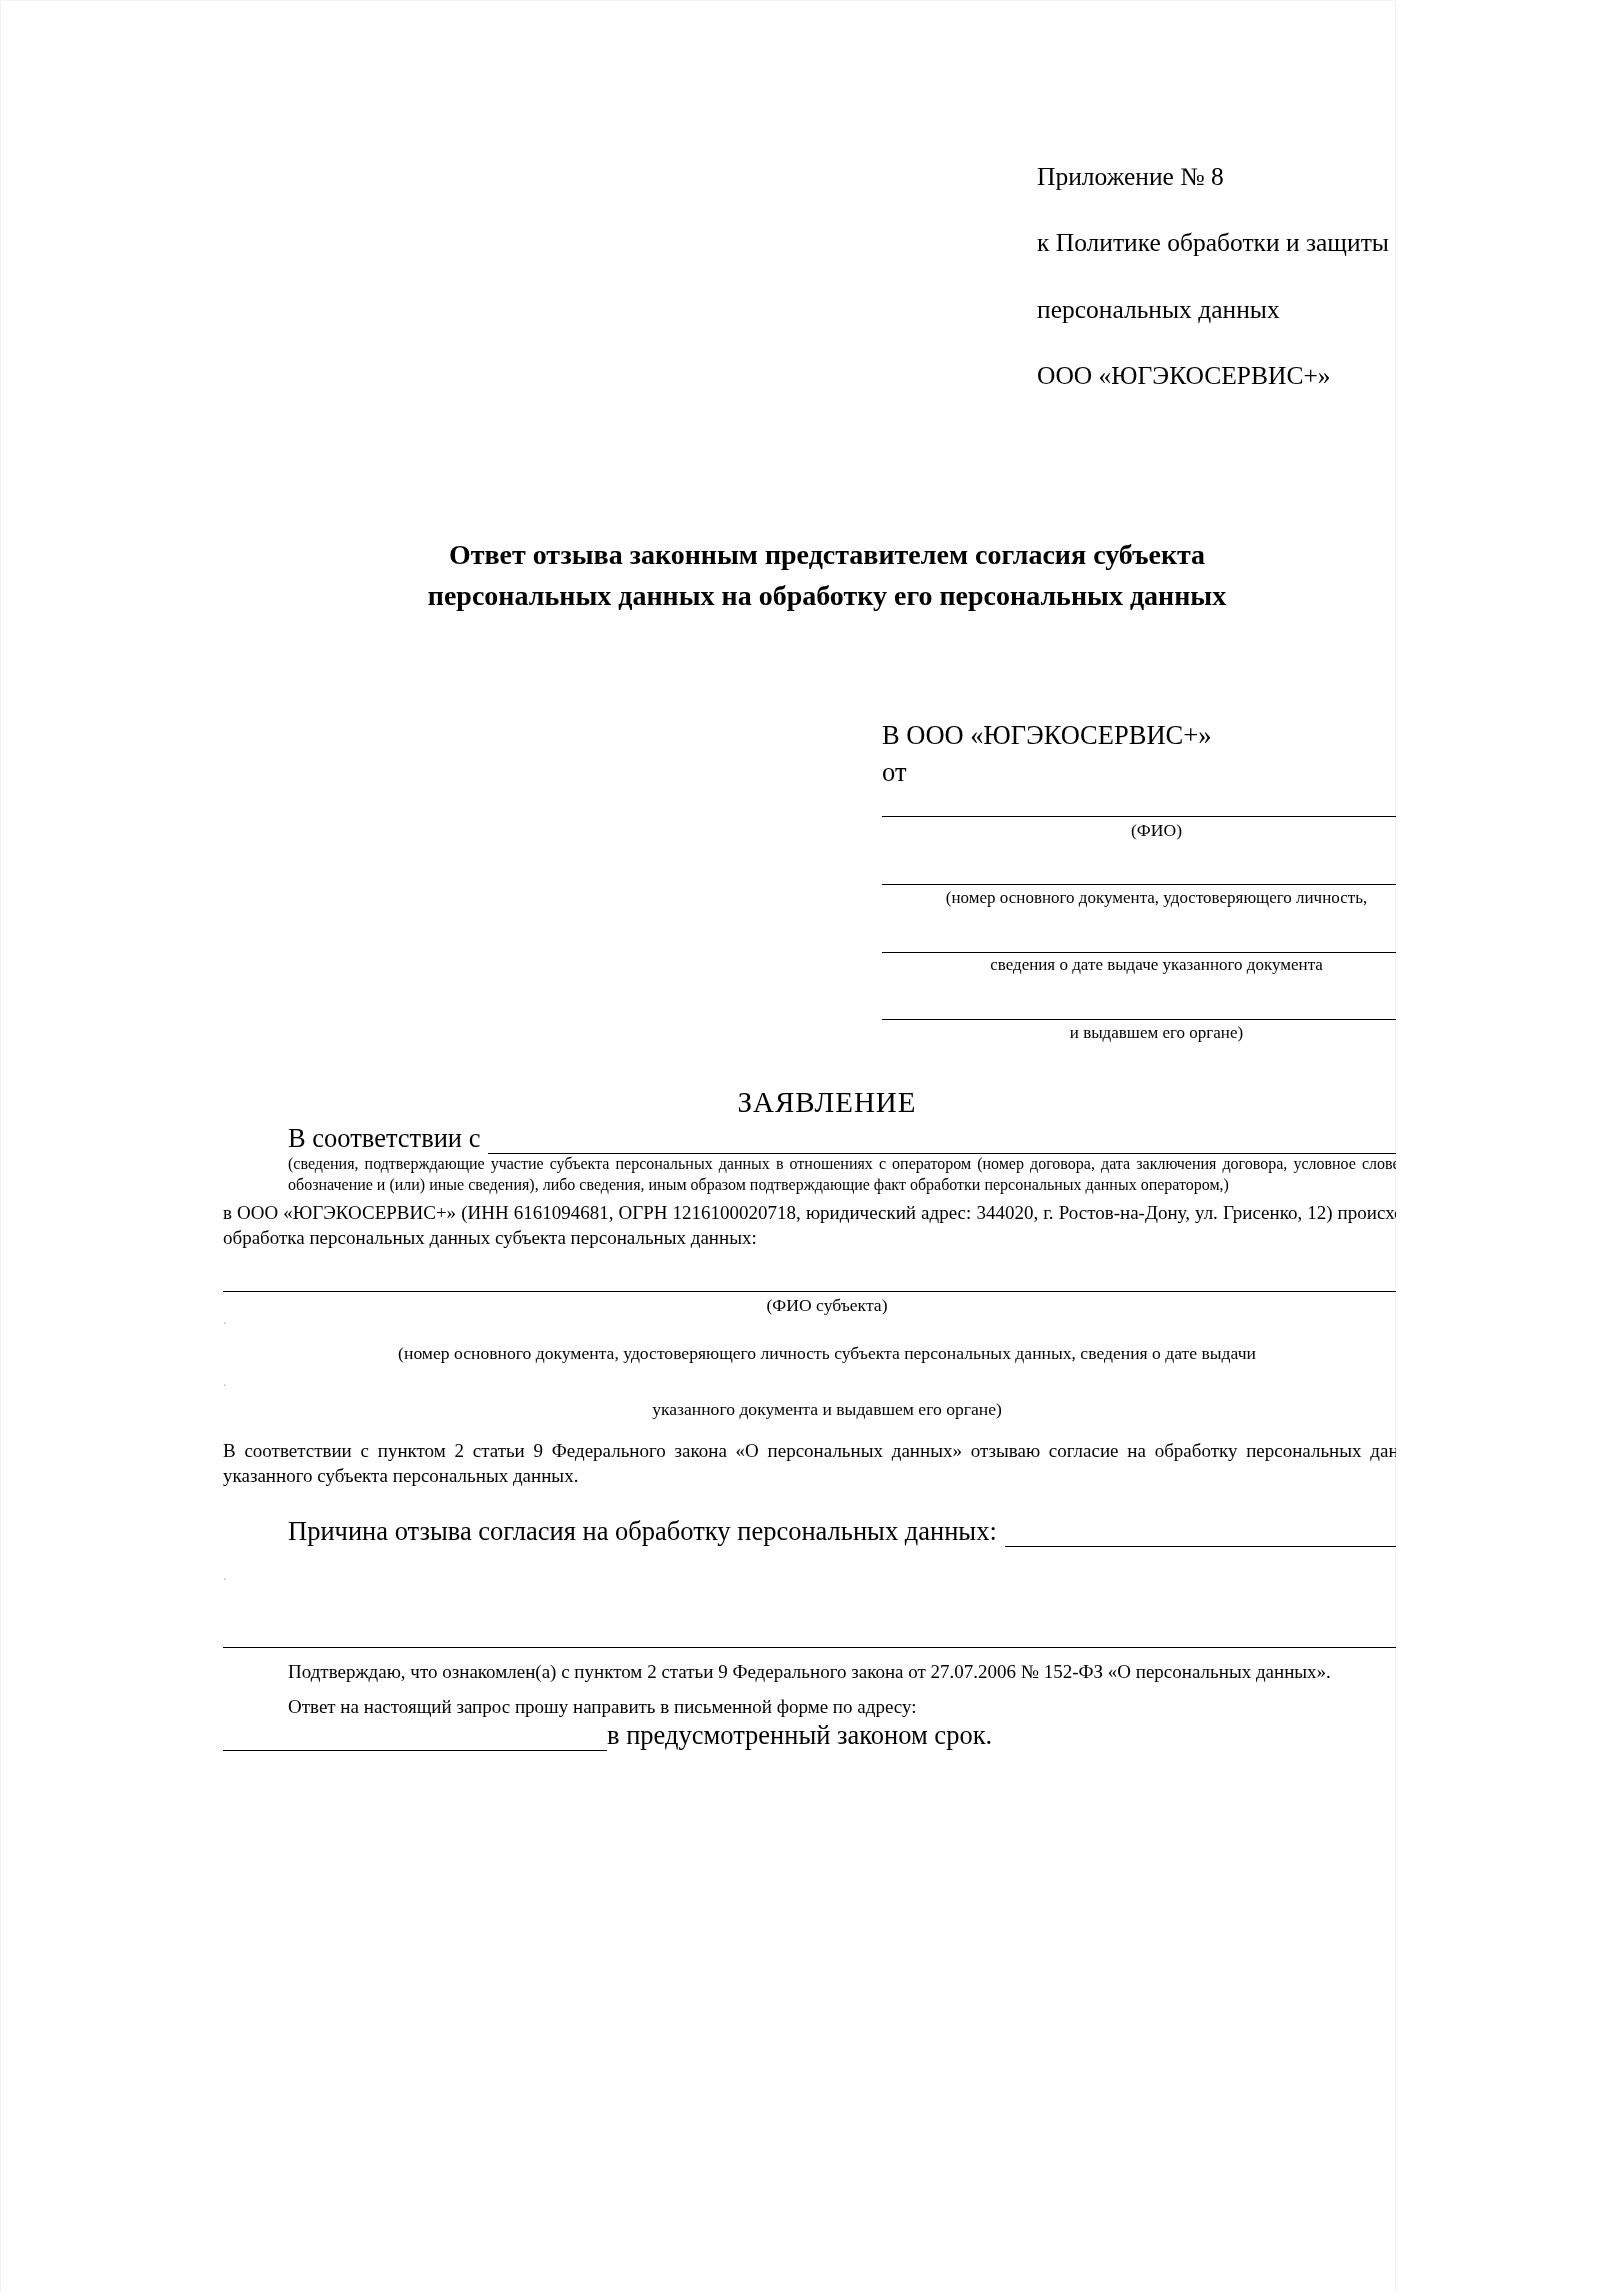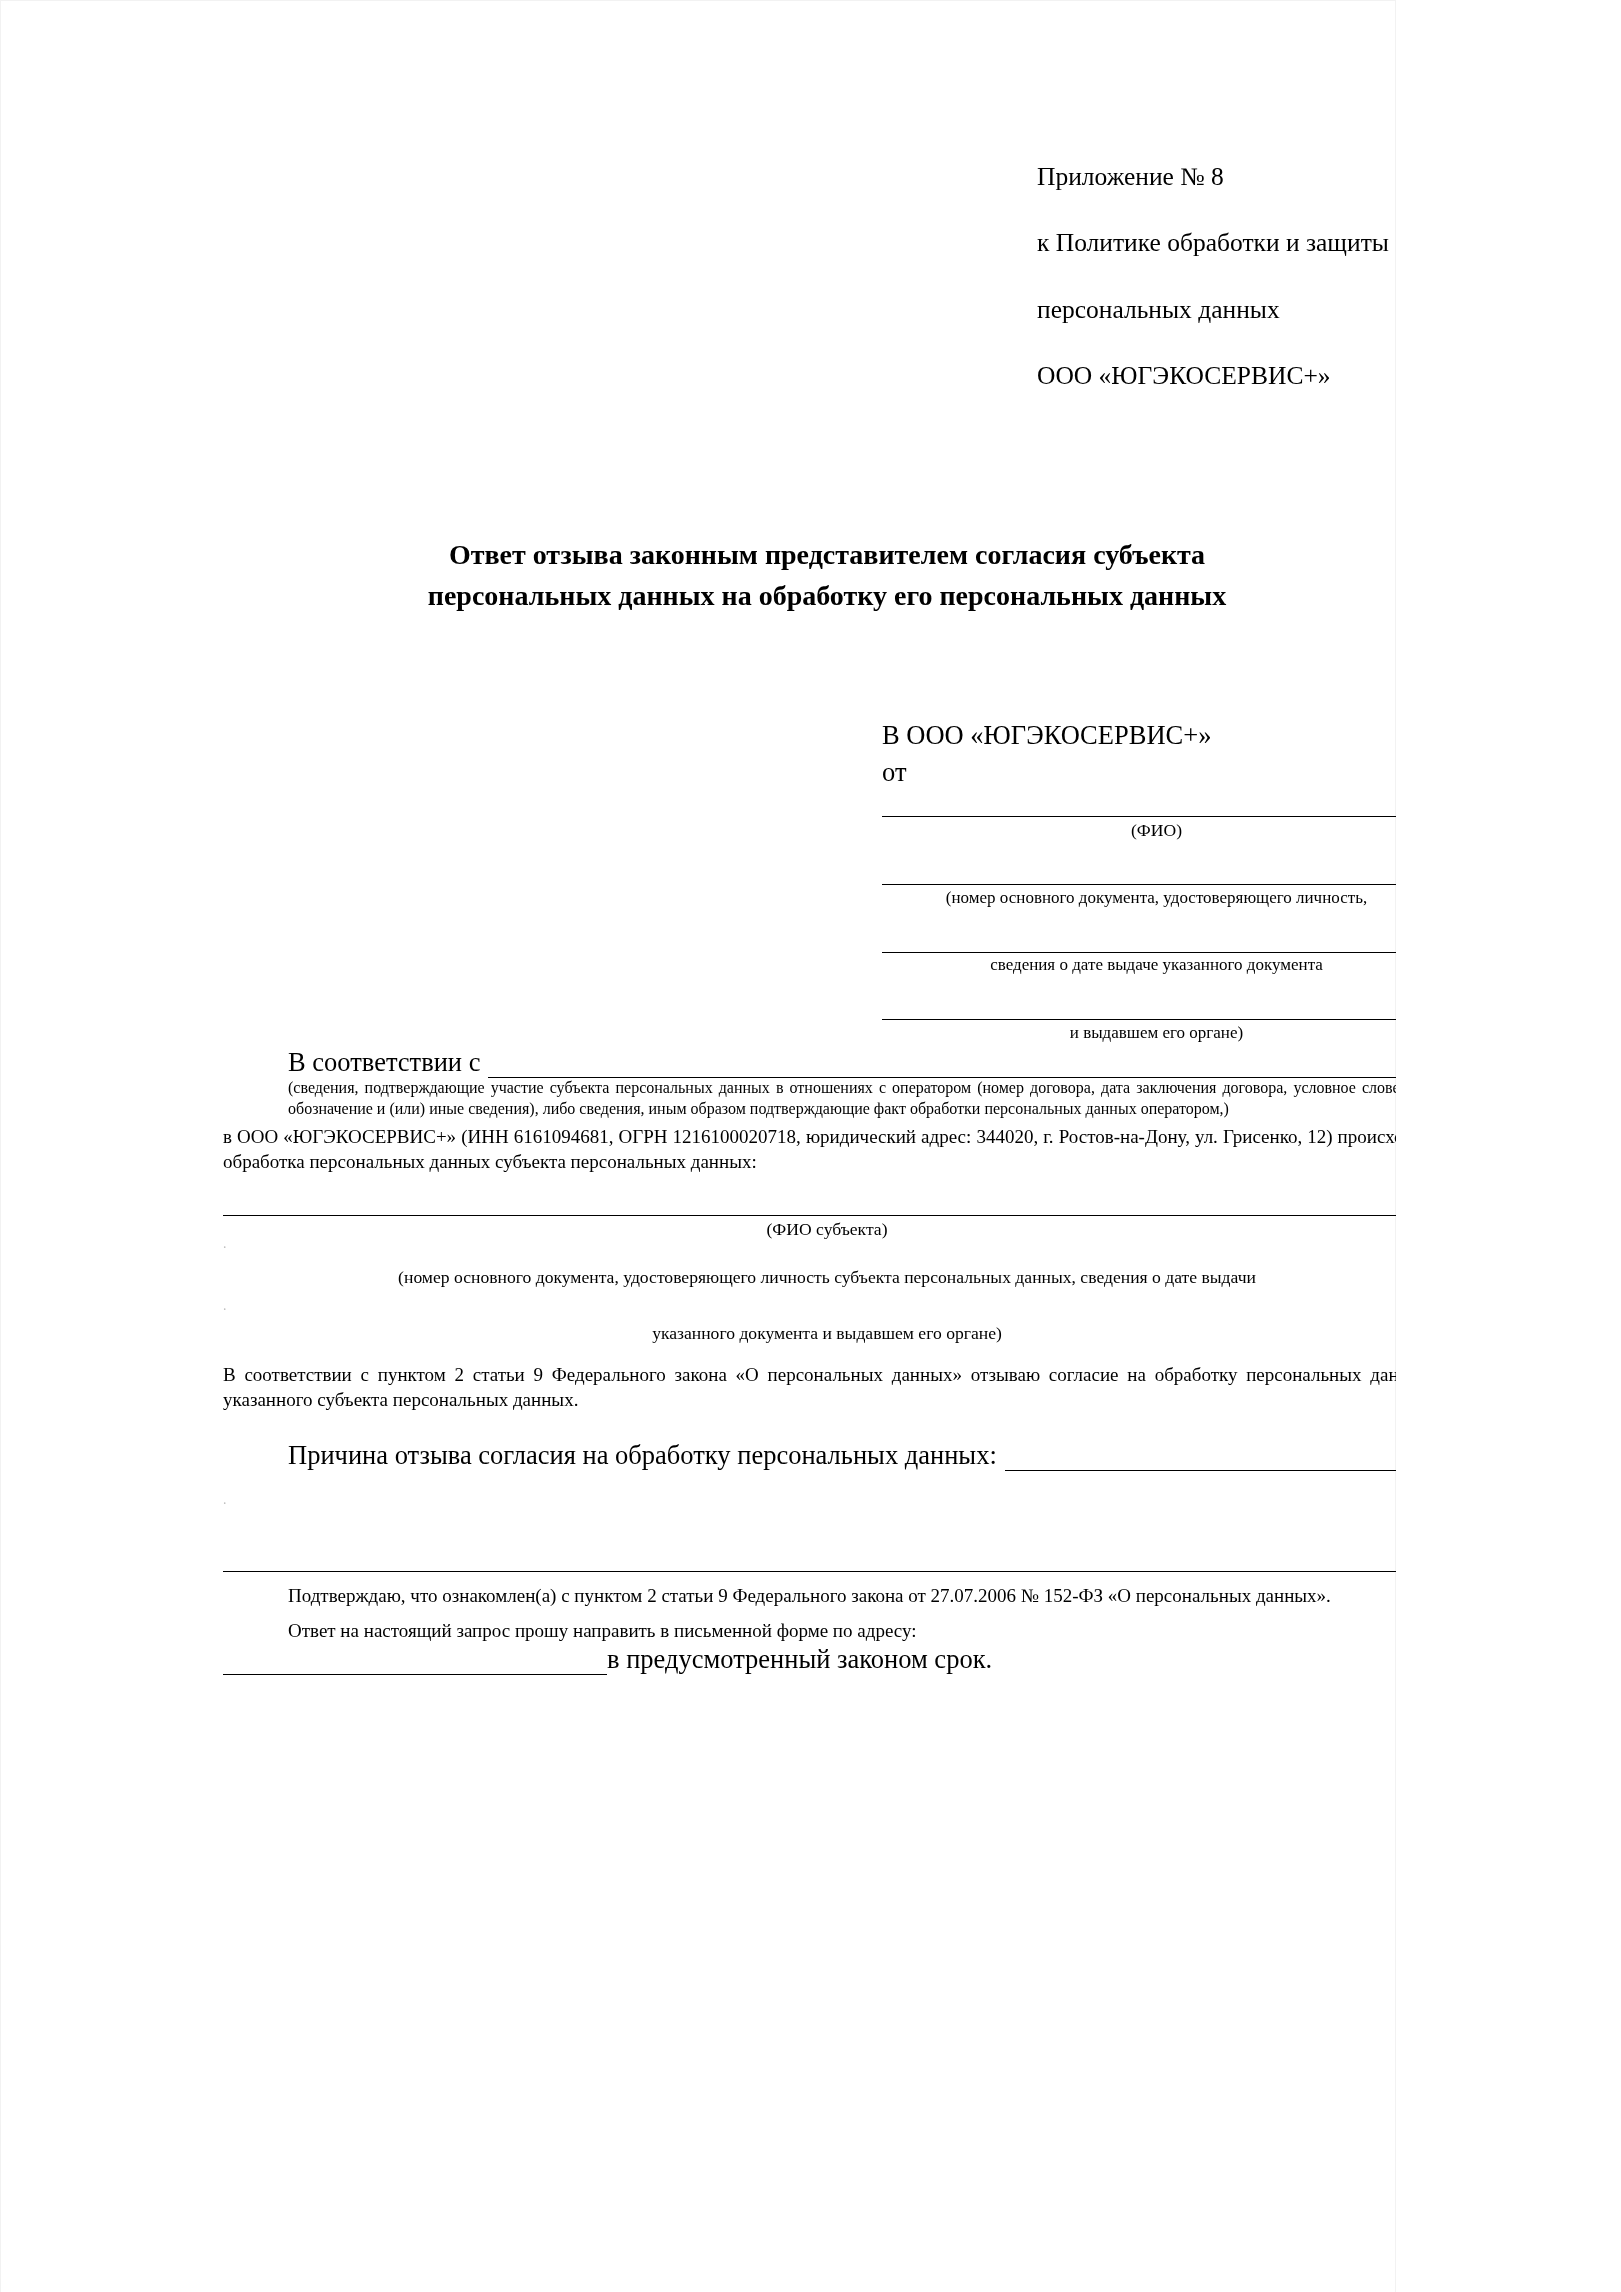--- a/index.html
+++ b/index.html
@@ -229,20 +229,21 @@
 
       <div class="gap-sm"></div>
       <div class="ruled"></div>
       <div class="ruled-caption small">сведения о дате выдачe указанного документа</div>
 
       <div class="gap-sm"></div>
       <div class="ruled"></div>
       <div class="ruled-caption small">и выдавшем его органе)</div>
     </div>
 
+    <div class="statement-head">ЗАЯВЛЕНИЕ</div>
 
     <div class="line-row" style="margin-top:3.9px; padding-left:65px;text-align:center;">
       <span class="lead">В соответствии с</span>
       <span class="rule"></span>
     </div>
     <div class="fine" style="padding-left:65px; text-indent:0;">(сведения, подтверждающие участие субъекта персональных данных в отношениях с оператором (номер договора, дата заключения договора, условное словесное обозначение и (или) иные сведения), либо сведения, иным образом подтверждающие факт обработки персональных данных оператором,)</div>
 
     <div class="body-text para">в ООО «ЮГЭКОСЕРВИС+» (ИНН 6161094681, ОГРН 1216100020718, юридический адрес: 344020, г. Ростов-на-Дону, ул. Грисенко, 12) происходит обработка персональных данных субъекта персональных данных:</div>
 
     <div class="rule-with-comma" style="margin-top:15.7px;">

